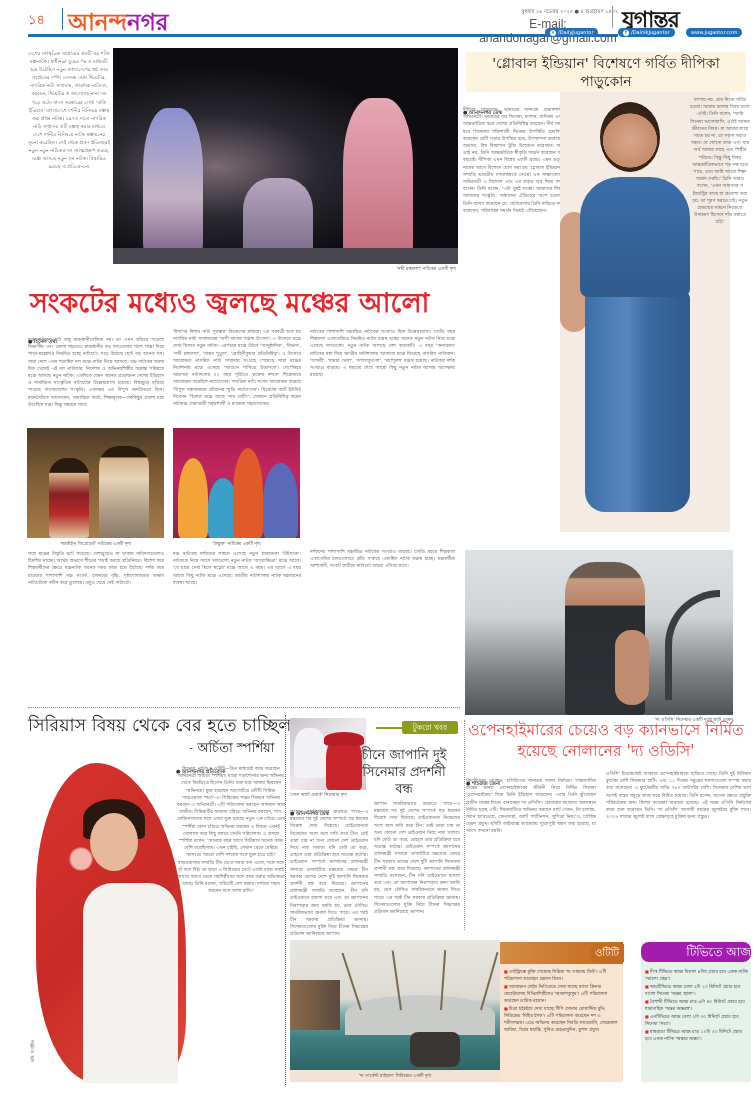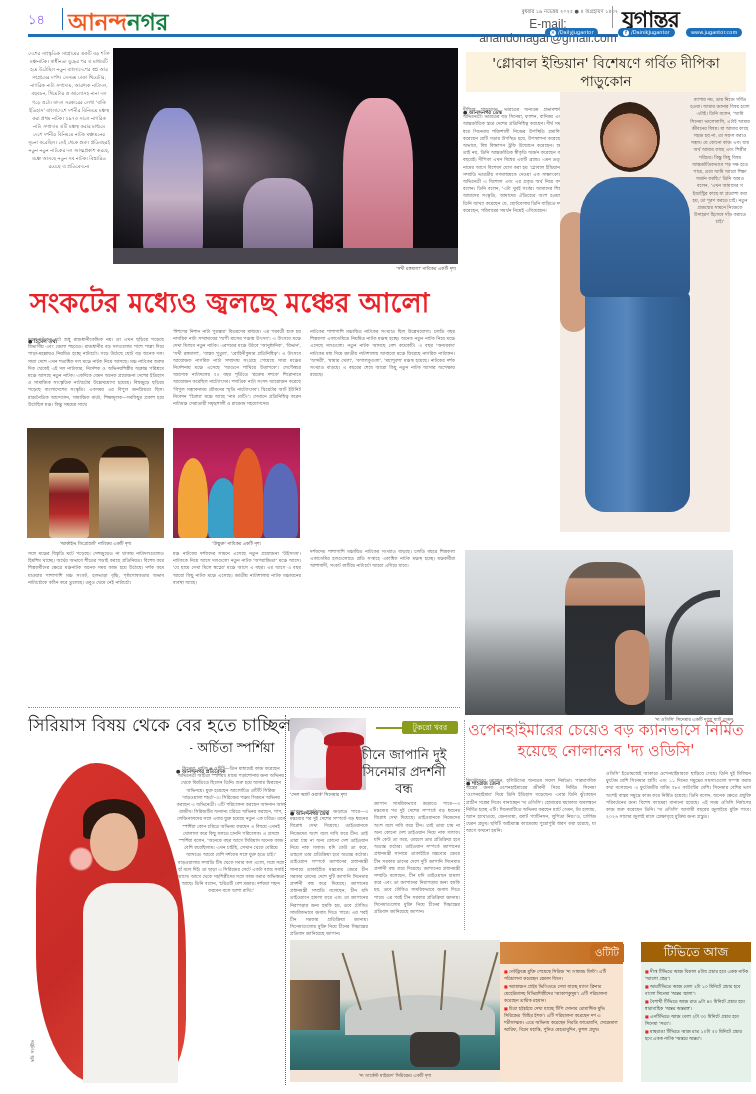--- a/index.html
+++ b/index.html
@@ -2,25 +2,25 @@
 <html><head>
 <meta charset="utf-8">
 <style>
 *{box-sizing:border-box;margin:0;padding:0}
 body{width:756px;height:1094px;background:#fff;font-family:"DejaVu Sans",sans-serif;position:relative;overflow:hidden;color:#333}
 .abs{position:absolute}
 .txt{font-size:4.6px;line-height:7.2px;color:#555;text-align:justify;overflow:hidden}
 .cap{font-size:4.5px;color:#444;text-align:right}
 .photo{overflow:hidden}
 
-#hdr-num{left:28px;top:10px;font-size:13px;color:#8b5cf6}
+#hdr-num{left:28px;top:10px;font-size:13px;color:#c2410c}
 #hdr-sep{left:62px;top:8px;width:1px;height:22px;background:#1e6fb8}
 #hdr-brand{left:68px;top:4px;font-size:23px;font-weight:bold;letter-spacing:0}
 #hdr-brand .a{color:#f05a22}
-#hdr-brand .b{color:#15803d}
+#hdr-brand .b{color:#a21caf}
 #hdr-line{left:28px;top:34px;width:590px;height:3px;background:#1e6fb8}
 #hdr-date{left:478px;top:8px;font-size:5px;color:#555;width:140px;text-align:right}
 #hdr-mail{left:478px;top:17px;font-size:12px;color:#555;width:140px;text-align:center;font-family:Liberation Sans, sans-serif}
 #hdr-vsep{left:612px;top:6px;width:1px;height:22px;background:#999}
 #hdr-logo{left:622px;top:2px;font-size:22px;font-weight:bold;color:#1a1a1a;font-family:Liberation Sans, sans-serif;letter-spacing:-1px}
 .pill{position:absolute;top:28px;height:9px;border-radius:5px;background:#1e6fb8;color:#fff;font-size:5px;line-height:9px;padding:0 5px;white-space:nowrap}
 .pill .ico{display:inline-block;width:6px;height:6px;border-radius:50%;background:#fff;color:#1e6fb8;font-size:4.5px;line-height:6px;text-align:center;margin-right:2px;vertical-align:middle;font-weight:bold}
 
 #ph-stage{left:113px;top:48px;width:345px;height:216px;background:radial-gradient(ellipse at 30% 55%,#7a6a74 0%,#2b2930 30%,#0d0c10 60%),#0b0b0e}
 #ph-stage .cloth{position:absolute;border-radius:40% 40% 10% 10%}
@@ -61,21 +61,21 @@
 #hl-china{left:361px;top:746px;width:86px;font-size:13px;line-height:17px;text-align:center;color:#222}
 #tag-tukro{left:402px;top:721px;width:56px;height:13px;background:#8a9b1e;color:#fff;font-size:7.5px;line-height:13px;text-align:center;border-radius:2px}
 #tag-tukro-line{left:376px;top:727px;width:28px;height:1.5px;background:#8a9b1e}
 .divider-v{position:absolute;width:0;border-left:1px dotted #c33}
 .divider-h{position:absolute;height:0;border-top:1px dotted #e66}
 
 #box-ott{left:500px;top:942px;width:123px;height:140px;background:#f8e4d0}
 #box-ott-head{left:500px;top:942px;width:123px;height:22px;background:linear-gradient(90deg,#d48b45,#c26a1e)}
 #box-ott-label{left:590px;top:944px;width:34px;height:18px;background:#c36b1e;color:#fff;font-size:10px;line-height:18px;text-align:center;border-radius:6px 0 0 6px}
 #box-tv{left:641px;top:942px;width:110px;height:140px;background:#e6f1ea}
-#box-tv-label{left:641px;top:942px;width:110px;height:20px;background:#a16207;color:#fff;font-size:12px;line-height:20px;text-align:center;border-radius:0}
+#box-tv-label{left:641px;top:942px;width:110px;height:20px;background:#a21caf;color:#fff;font-size:12px;line-height:20px;text-align:right;border-radius:8px}
 .bul{font-size:4.5px;line-height:7px;color:#333}
 .bul li{list-style:none;margin-bottom:1px}
 .bul li::before{content:"■ ";color:#e8232a;font-size:4px}
 .byline{font-size:5px;color:#333;font-weight:bold}
 </style>
 </head>
 <body>
 
 <div class="abs" id="hdr-num">১৪</div>
 <div class="abs" id="hdr-sep"></div>

